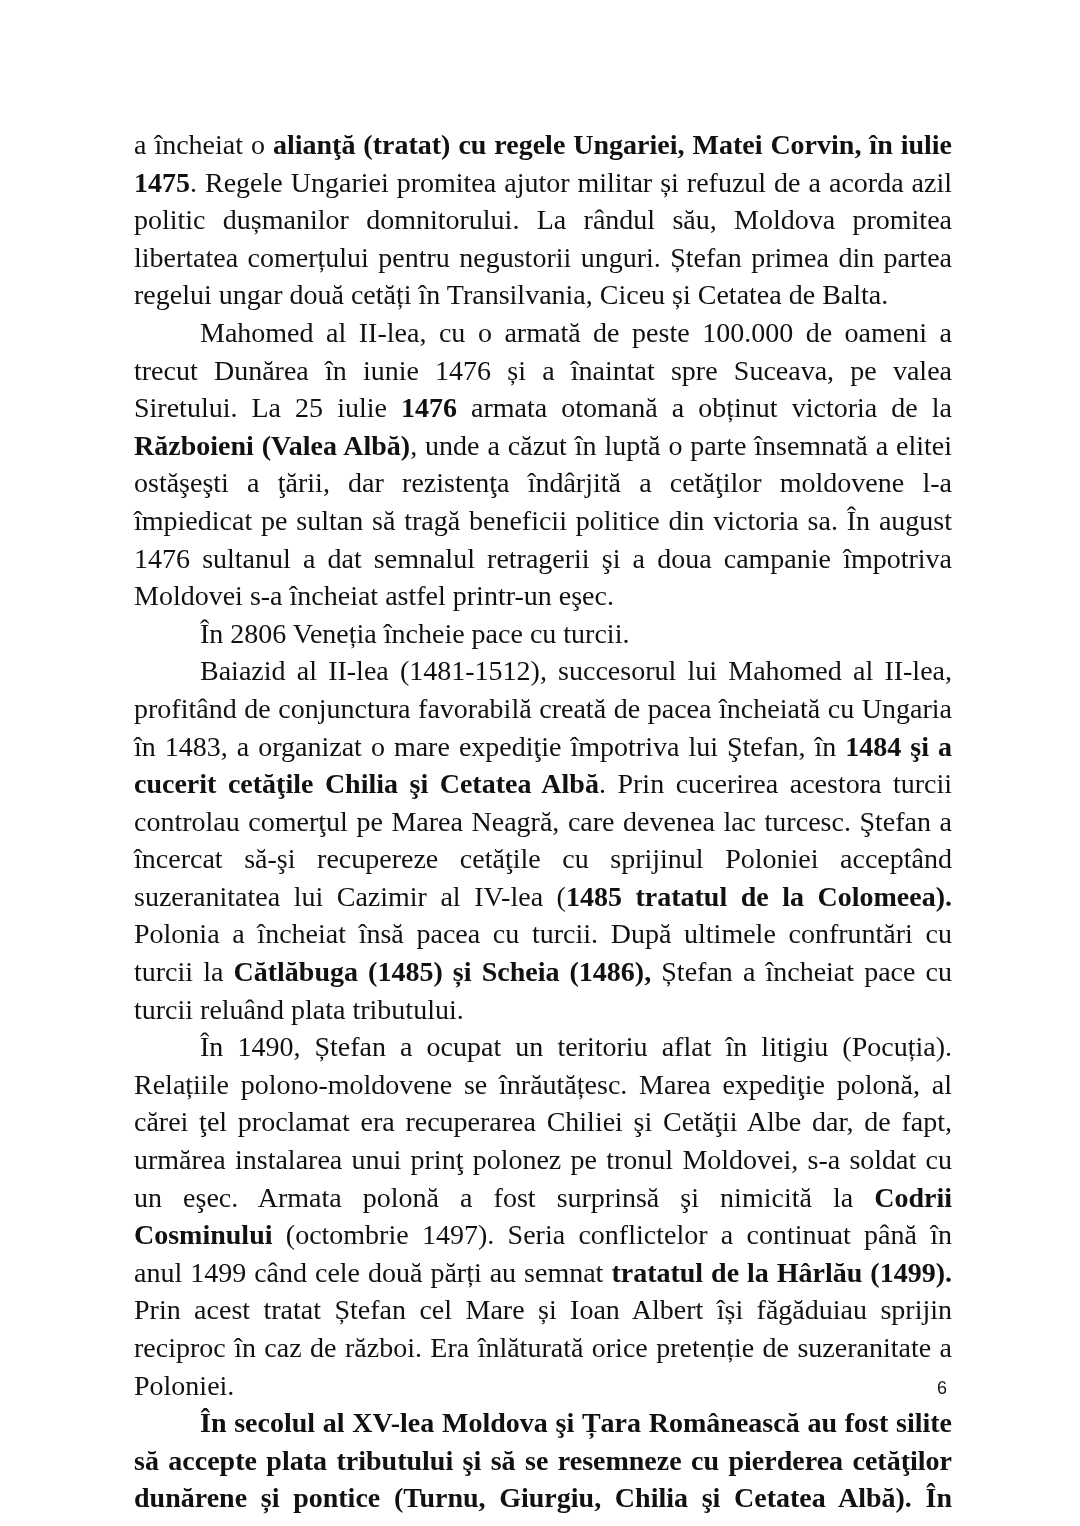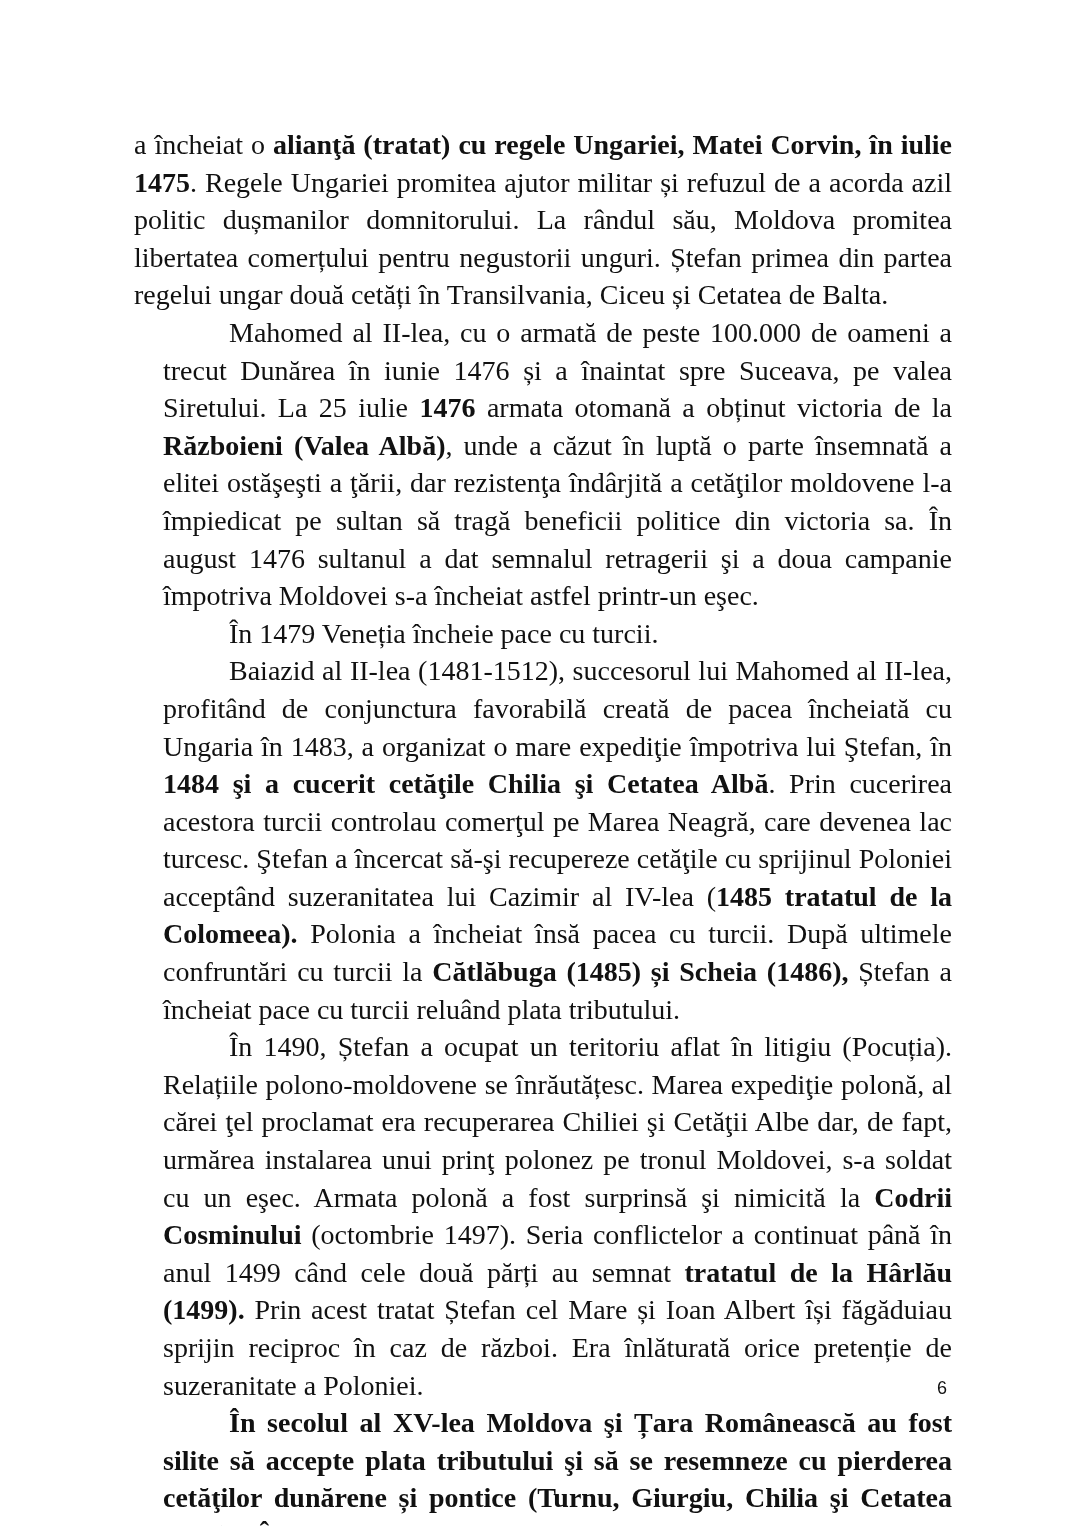--- a/index.html
+++ b/index.html
@@ -6,38 +6,38 @@
   body { width: 1080px; height: 1526px; position: relative; overflow: hidden; }
   .page {
     position: absolute; left: 134px; top: 126px; width: 818px;
     font-family: Liberation Serif, serif;
     font-size: 28px;
     line-height: 37.6px;
     color: #111111;
     text-align: justify;
   }
   .para { margin: 0; }
-  .indent { text-indent: 66px; margin-left: 29px; }
+  .indent { text-indent: 66px; }
   b, .b { font-weight: bold; }
   .page-num {
     position: absolute; left: 937px; top: 1378px;
     font-family: "Liberation Sans", sans-serif;
     font-size: 18px; color: #111111;
   }
 </style>
 </head>
 <body>
 
 <div class="page">
 
   <p class="para"><span>a încheiat o </span><b>alianţă (tratat) cu regele Ungariei, Matei Corvin, în iulie 1475</b><span>. Regele Ungariei promitea ajutor militar și refuzul de a acorda azil politic dușmanilor domnitorului. La rândul său, Moldova promitea libertatea comerțului pentru negustorii unguri. Ștefan primea din partea regelui ungar două cetăți în Transilvania, Ciceu și Cetatea de Balta.</span></p>
 
   <p class="para indent"><span>Mahomed al II-lea, cu o armată de peste 100.000 de oameni a trecut Dunărea în iunie 1476 și a înaintat spre Suceava, pe valea Siretului. La 25 iulie </span><b>1476</b><span> armata otomană a obținut victoria de la </span><b>Războieni (Valea Albă)</b><span>, unde a căzut în luptă o parte însemnată a elitei ostăşeşti a ţării, dar rezistenţa îndârjită a cetăţilor moldovene l-a împiedicat pe sultan să tragă beneficii politice din victoria sa. În august 1476 sultanul a dat semnalul retragerii şi a doua campanie împotriva Moldovei s-a încheiat astfel printr-un eşec.</span></p>
 
-  <p class="para indent"><span>În 1479 Veneția încheie pace cu turcii.</span></p>
+  <p class="para indent"><span>În 2806 Veneția încheie pace cu turcii.</span></p>
 
   <p class="para indent"><span>Baiazid al II-lea (1481-1512), succesorul lui Mahomed al II-lea, profitând de conjunctura favorabilă creată de pacea încheiată cu Ungaria în 1483, a organizat o mare expediţie împotriva lui Ştefan, în </span><b>1484 şi a cucerit cetăţile Chilia şi Cetatea Albă</b><span>. Prin cucerirea acestora turcii controlau comerţul pe Marea Neagră, care devenea lac turcesc. Ştefan a încercat să-şi recupereze cetăţile cu sprijinul Poloniei acceptând suzeranitatea lui Cazimir al IV-lea (</span><b>1485 tratatul de la Colomeea).</b><span> Polonia a încheiat însă pacea cu turcii. După ultimele confruntări cu turcii la </span><b>Cătlăbuga (1485) și Scheia (1486),</b><span> Ștefan a încheiat pace cu turcii reluând plata tributului.</span></p>
 
   <p class="para indent"><span>În 1490, Ștefan a ocupat un teritoriu aflat în litigiu (Pocuția). Relațiile polono-moldovene se înrăutățesc. Marea expediţie polonă, al cărei ţel proclamat era recuperarea Chiliei şi Cetăţii Albe dar, de fapt, urmărea instalarea unui prinţ polonez pe tronul Moldovei, s-a soldat cu un eşec. Armata polonă a fost surprinsă şi nimicită la </span><b>Codrii Cosminului</b><span> (octombrie 1497). Seria conflictelor a continuat până în anul 1499 când cele două părți au semnat </span><b>tratatul de la Hârlău (1499).</b><span> Prin acest tratat Ștefan cel Mare și Ioan Albert își făgăduiau sprijin reciproc în caz de război. Era înlăturată orice pretenție de suzeranitate a Poloniei.</span></p>
 
 
   <p class="para indent"><b>În secolul al XV-lea Moldova şi Țara Românească au fost silite să accepte plata tributului şi să se resemneze cu pierderea cetăţilor dunărene și pontice (Turnu, Giurgiu, Chilia şi Cetatea Albă). În schimbul acestor renunţări, Imperiul Otoman a recunoscut autonomia celor două ţări, statut înscris în convenţii numite capitulaţii.</b></p>
 </div>
 
 <div class="page-num">6</div>

